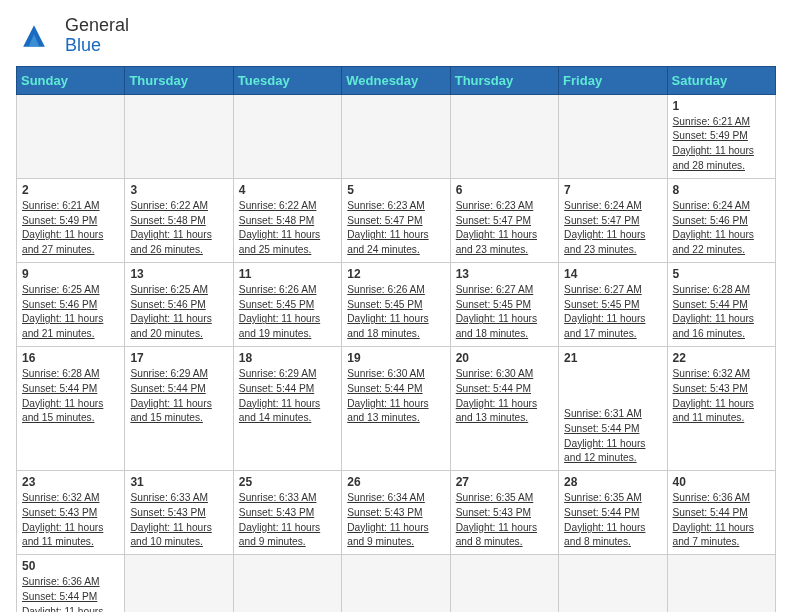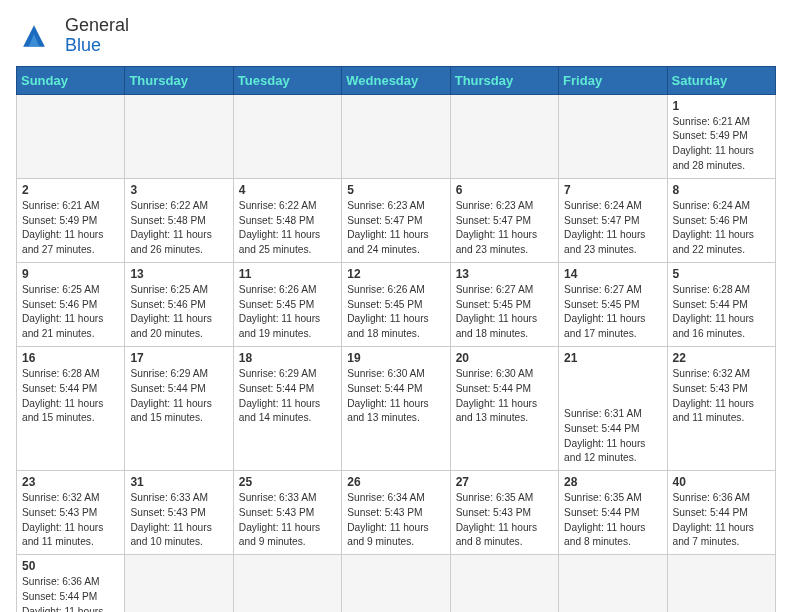--- a/index.html
+++ b/index.html
@@ -74,20 +74,21 @@
       font-size: 12px;
       font-weight: bold;
       color: #333;
       display: block;
       margin-bottom: 2px;
     }
     .day-info {
       font-size: 10.2px;
       line-height: 1.45;
       color: #333;
+      text-decoration: underline;
     }
     .calendar tr:last-child td {
       background: #f5f5f5;
     }
     .calendar tr:last-child td.active-day {
       background: #fff;
     }
   </style>
 </head>
 <body>

